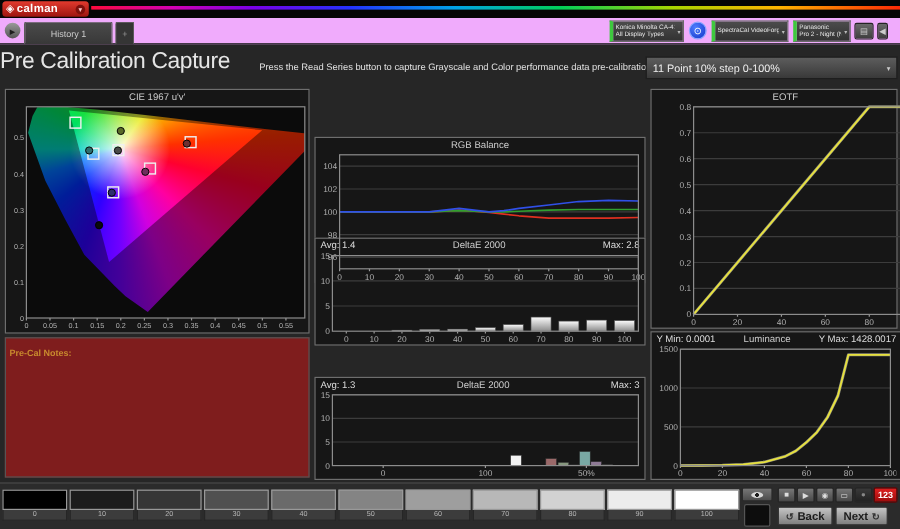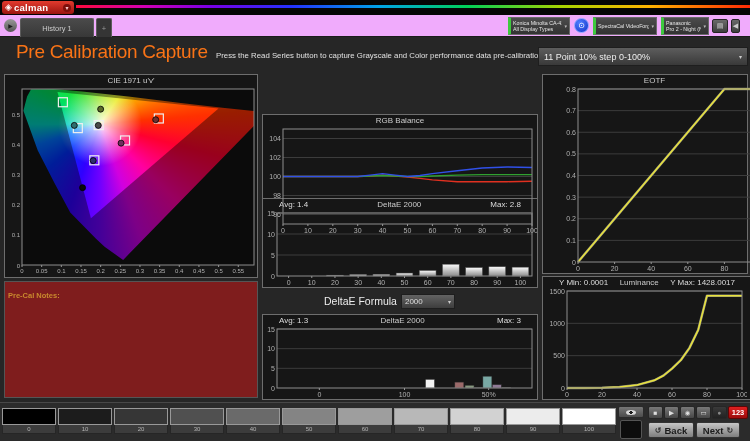--- a/index.html
+++ b/index.html
@@ -28,30 +28,30 @@
   .m-lines{padding-left:2px;overflow:hidden;flex:1;}
   .m1,.m2{font-size:5.3px;line-height:6px;color:#e8e8e8;white-space:nowrap;overflow:hidden;}
   .m-arr{color:#bbb;font-size:5px;padding:0 2px;}
   .syncbtn{position:absolute;top:3px;width:15px;height:15px;border-radius:50%;
     background:radial-gradient(circle at 35% 30%,#4d7dff,#1334c8);border:1px solid #89a6ff;box-sizing:border-box;
     color:#fff;font-size:8px;display:flex;align-items:center;justify-content:center;}
   .tb-btn{position:absolute;top:4px;height:14px;background:linear-gradient(#6a6a6a,#3e3e3e);border:1px solid #242424;
     border-radius:2px;color:#ccc;font-size:7px;display:flex;align-items:center;justify-content:center;box-sizing:border-box;}
   
   .titlebar{position:absolute;top:37px;left:0;width:750px;height:36px;}
-  .page-title{position:absolute;left:16px;top:4px;font-size:19px;letter-spacing:-.3px;color:#f97316;}
+  .page-title{position:absolute;left:0;top:4px;font-size:19px;letter-spacing:-.3px;color:#e5e5e5;}
   .subtitle{position:absolute;left:216px;top:14px;font-size:7.8px;color:#e0e0e0;white-space:nowrap;}
   .preset-dd{position:absolute;right:2px;top:10px;width:210px;height:19px;background:linear-gradient(#5d5d5d,#393939);
     border:1px solid #1e1e1e;box-sizing:border-box;display:flex;align-items:center;justify-content:space-between;
     padding:0 5px;color:#eee;font-size:9px;text-align:center;}
   .dd-arr{color:#ccc;font-size:6px;}
   
   .chart-panel{position:absolute;background:#161616;border:1px solid #6e6e6e;box-sizing:border-box;}
   .chart-title{height:11px;line-height:11px;text-align:center;font-size:8px;color:#ccc;}
-  .stat-row{height:11px;line-height:11px;display:flex;justify-content:space-between;font-size:8px;color:#ddd;padding:0 16px;text-align:right;}
+  .stat-row{height:11px;line-height:11px;display:flex;justify-content:space-between;font-size:8px;color:#ddd;padding:0 4px;text-align:right;}
   .stat-row .ct{color:#ccc;}
   .chart-body{position:relative;}
   .chart-body svg{display:block;position:relative;z-index:2;}
   svg text{font-family:"Liberation Sans",sans-serif;}
   #cie-shapes{position:absolute;z-index:1;background:#0b0b0b;}
   .cie-fill{position:absolute;left:0;top:0;width:100%;height:100%;
     background:
       radial-gradient(circle at 33.6% 20%, rgba(255,255,255,.9) 0%, rgba(255,255,255,0) 20%),
       conic-gradient(from 0deg at 33.6% 20%,
         #8ae000 0deg,#e8e800 35deg,#ff9000 60deg,#ff3000 85deg,#ff0030 105deg,#ff00a0 135deg,
@@ -153,21 +153,21 @@
   <div class="titlebar">
     <span class="page-title">Pre Calibration Capture</span>
     <span class="subtitle">Press the Read Series button to capture Grayscale and Color performance data pre-calibration.</span>
     <div class="preset-dd">
       <span>11 Point 10% step 0-100%</span>
       <span class="dd-arr">▾</span>
     </div>
   </div>
 
   <div class="chart-panel" style="left:4px;top:74px;width:254px;height:204px;">
-    <div class="chart-title">CIE 1971 u'v'</div>
+    <div class="chart-title">CIE 1967 u'v'</div>
     <div class="chart-body">
       <div id="cie-shapes" style="left: 17px; top: 3px; width: 232px; height: 176px;">
         <div id="cie-dim" class="cie-fill cie-dim" style="clip-path: polygon(43.6% 97.1%, 35.6% 89.7%, 31.9% 85.1%, 20.8% 70.1%, 14.1% 53.7%, 6.8% 35%, 0.6% 12.3%, 2.2% 4.3%, 3.9% 0.2%, 13.6% 0%, 25.9% 1.4%, 45.8% 4.3%, 68.5% 7.9%, 86.4% 10.6%, 105.6% 13.3%);"></div>
         <div id="cie-bright" class="cie-fill" style="clip-path: polygon(15.3% 1.7%, 84.7% 11.1%, 29.7% 73.5%);"></div>
       </div>
       <svg id="svg-cie" width="252" height="191">
           <text x="15" y="181.5" fill="#b0b0b0" font-size="6" text-anchor="end">0</text>
           <text x="15" y="151.4145299145299" fill="#b0b0b0" font-size="6" text-anchor="end">0.1</text>
           <text x="15" y="121.32905982905982" fill="#b0b0b0" font-size="6" text-anchor="end">0.2</text>
           <text x="15" y="91.24358974358974" fill="#b0b0b0" font-size="6" text-anchor="end">0.3</text>
@@ -313,27 +313,20 @@
           <rect x="156.33636363636364" y="60.54" width="16.69090909090909" height="5.460000000000001" fill="url(#svg-de1-g)" stroke="#505050" stroke-width="0.5"></rect>
           <rect x="179.5181818181818" y="54.24" width="16.69090909090909" height="11.759999999999998" fill="url(#svg-de1-g)" stroke="#505050" stroke-width="0.5"></rect>
           <rect x="202.7" y="57.6" width="16.69090909090909" height="8.399999999999999" fill="url(#svg-de1-g)" stroke="#505050" stroke-width="0.5"></rect>
           <rect x="225.88181818181818" y="56.76" width="16.69090909090909" height="9.240000000000002" fill="url(#svg-de1-g)" stroke="#505050" stroke-width="0.5"></rect>
           <rect x="249.06363636363633" y="57.18" width="16.69090909090909" height="8.82" fill="url(#svg-de1-g)" stroke="#505050" stroke-width="0.5"></rect>
           <rect x="14" y="3" width="255" height="63" fill="none" stroke="#8d8d8d"></rect>
         </svg>
       </div>
   </div>
 
-  <div class="formula-row">
-    <span class="formula-label">DeltaE Formula</span>
-    <div class="formula-dd">
-      <span>2000</span>
-      <span class="dd-arr">▾</span>
-    </div>
-  </div>
 
   <div class="chart-panel" style="left:262px;top:314px;width:276px;height:86px;">
     <div class="stat-row">
       <span>Avg: 1.3</span>
       <span class="ct">DeltaE 2000</span>
       <span>Max: 3</span>
     </div>
     <div class="chart-body">
         <svg id="svg-de2" width="274" height="73">
           <text x="12" y="64.5" fill="#b0b0b0" font-size="7" text-anchor="end">0</text>

